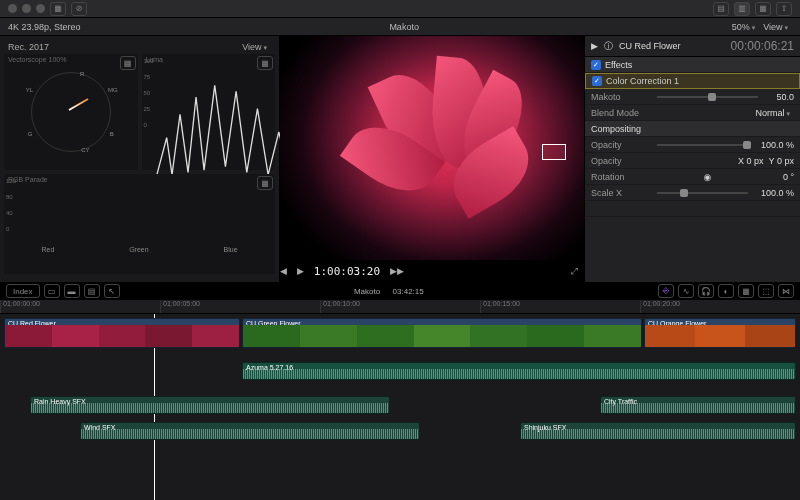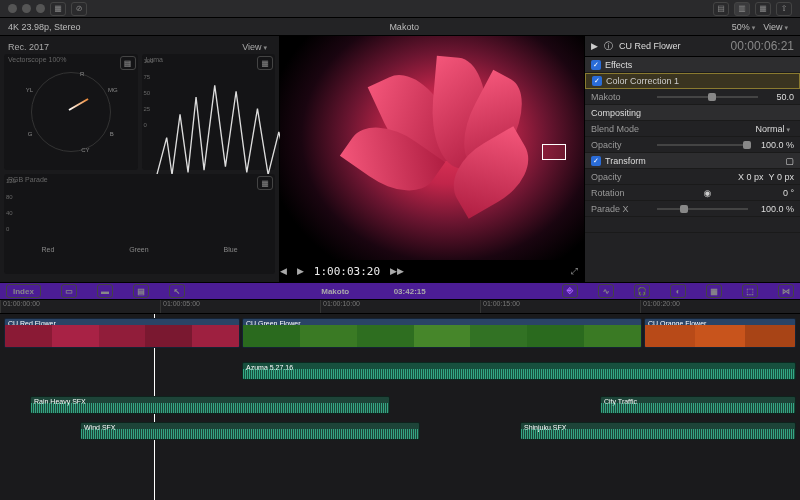--- a/index.html
+++ b/index.html
@@ -45,21 +45,21 @@
 .insp-header .title { flex:1; color:#ddd; }
 .insp-header .dur { color:#888; font-size:12px; }
 .row { display:flex; align-items:center; padding:2px 6px; border-bottom:1px solid #1a1a1a; min-height:16px; }
 .row.section { background:#2d2d2f; color:#ddd; }
 .row.hl { background:#3a3420; border:1px solid #8a7a30; }
 .row .lbl { flex:0 0 60px; color:#999; }
 .row .val { flex:1; text-align:right; color:#ddd; }
 .row .chk { width:10px; height:10px; border-radius:2px; background:#2a6cd8; margin-right:4px; display:inline-flex; align-items:center; justify-content:center; font-size:7px; color:#fff; }
 .slider { flex:1; height:2px; background:#444; position:relative; margin:0 6px; }
 .slider .thumb { position:absolute; top:-3px; width:8px; height:8px; background:#888; border-radius:2px; }
-.timeline-toolbar { height:18px; background:#4c1d95; display:flex; align-items:center; padding:0 6px; gap:20px; border-top:1px solid #000; border-bottom:1px solid #000; font-size:8px; color:#aaa;font-weight:bold; }
+.timeline-toolbar { height:18px; background:#000000; display:flex; align-items:center; padding:0 6px; gap:4px; border-top:1px solid #000; border-bottom:1px solid #000; font-size:8px; color:#aaa; }
 .timeline-toolbar .spacer { flex:1; }
 .timeline-ruler { height:14px; background:#1e1e20; display:flex; font-size:7px; color:#777; border-bottom:1px solid #000; }
 .timeline-ruler div { flex:1; border-left:1px solid #333; padding-left:2px; }
 .tracks { height:186px; background:#1a1a1c; position:relative; overflow:hidden; }
 .clip { position:absolute; height:30px; border-radius:2px; overflow:hidden; font-size:7px; color:#fff; padding:1px 3px; border:1px solid rgba(0,0,0,.5); }
 .clip.video { background:#2a4466; }
 .clip.audio { height:18px; background:#1d4438; }
 .thumb-strip { position:absolute; left:0; right:0; bottom:0; height:22px; display:flex; }
 .thumb-strip div { flex:1; }
 .wave { position:absolute; left:0; right:0; bottom:0; height:10px; background:repeating-linear-gradient(90deg,#3ecfa3 0 1px,transparent 1px 2px); opacity:.7; }
@@ -205,50 +205,45 @@
         <span class="chk">✓</span>
         <span>Color Correction 1</span>
       </div>
     <div class="row">
         <span class="lbl">Makoto</span>
         <div class="slider">
           <div class="thumb" style="left:50%"></div>
         </div>
         <span class="val" style="flex:0 0 30px">50.0</span>
       </div>
+    <div class="row">
+        <span class="lbl">Blend Mode</span>
+        <span class="val drop">Normal</span>
+      </div>
     <div class="row section">
         <span>Compositing</span>
-      </div>
-    <div class="row">
-        <span class="lbl">Blend Mode</span>
-        <span class="val drop">Normal</span>
       </div>
     <div class="row">
         <span class="lbl">Opacity</span>
         <div class="slider">
           <div class="thumb" style="left:95%"></div>
         </div>
         <span class="val" style="flex:0 0 40px">100.0 %</span>
       </div>
-    <div class="row section">
-        <span class="chk">✓</span>
-        <span>Transform</span>
-        <span style="margin-left:auto">▢</span>
-      </div>
     <div class="row">
         <span class="lbl">Opacity</span>
         <span class="val"><span>X</span>&nbsp;<span>0 px</span>&nbsp;&nbsp;<span>Y</span>&nbsp;<span>0 px</span></span>
       </div>
     <div class="row">
         <span class="lbl">Rotation</span>
         <span style="flex:1;text-align:center">◉</span>
         <span class="val" style="flex:0 0 30px">0 °</span>
       </div>
     <div class="row">
-        <span class="lbl">Parade X</span>
+        <span class="lbl">Scale X</span>
         <div class="slider">
           <div class="thumb" style="left:25%"></div>
         </div>
         <span class="val" style="flex:0 0 40px">100.0 %</span>
       </div>
     <div class="row"></div>
 
   </div>
 </div>
 

